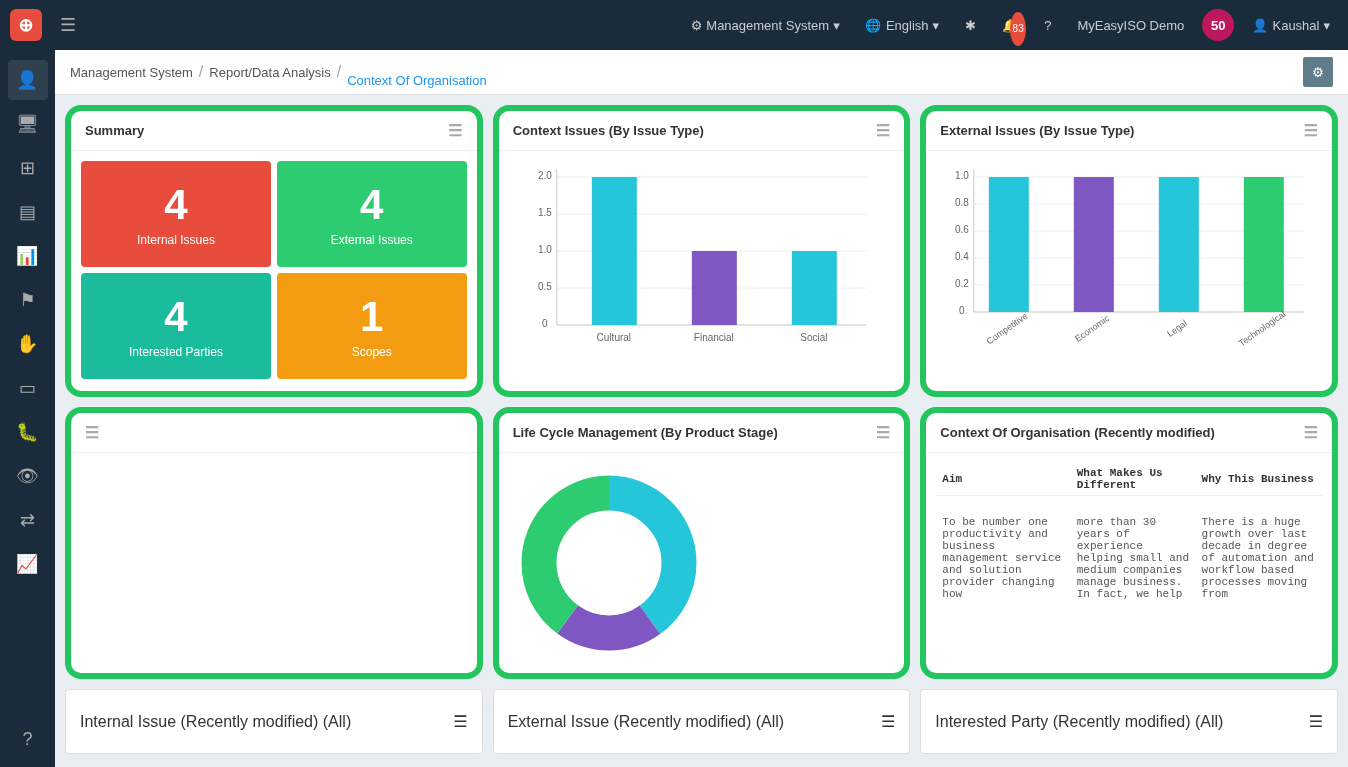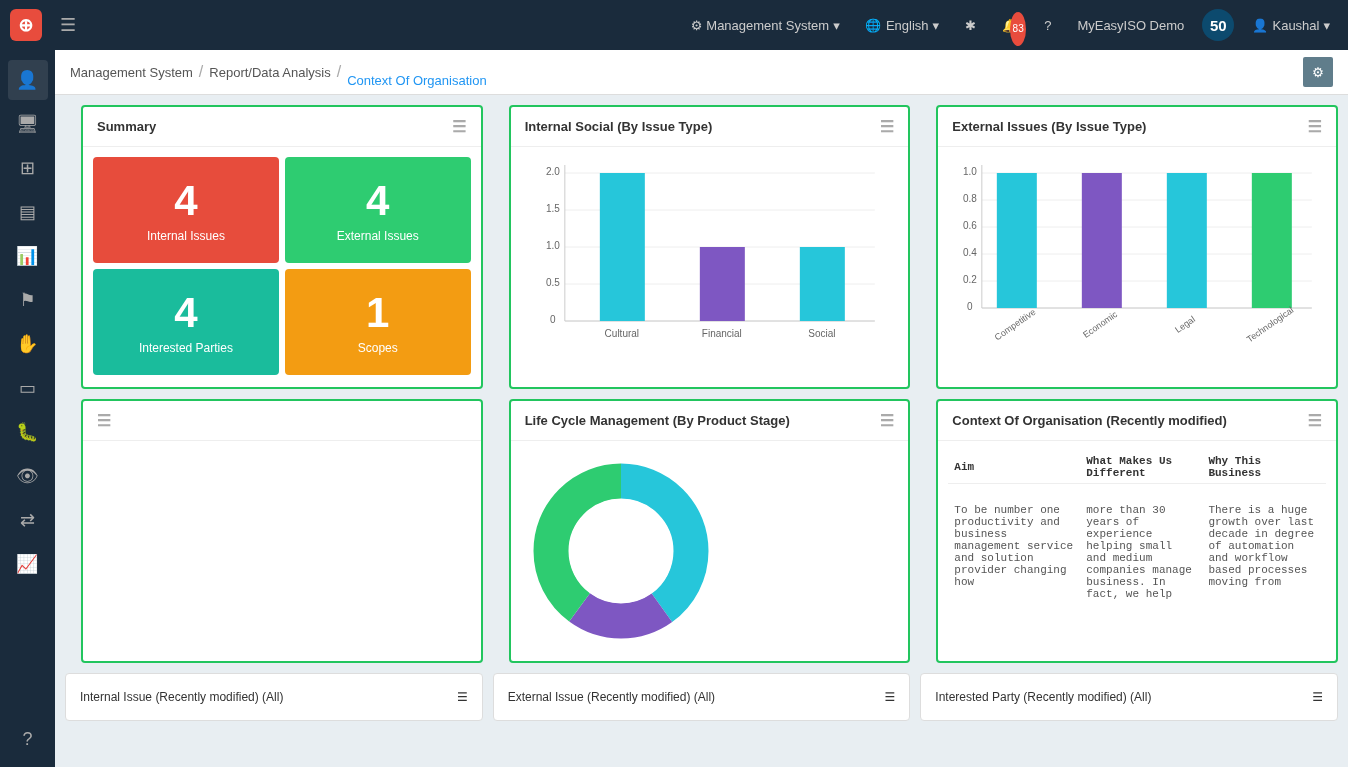--- a/index.html
+++ b/index.html
@@ -17,21 +17,21 @@
       position: fixed;
       top: 0; left: 0; right: 0;
       z-index: 100;
     }
     .top-nav .logo { width: 32px; height: 32px; background: #e84c3d; border-radius: 6px; display:flex; align-items:center; justify-content:center; font-size:18px; color:white; font-weight:bold; }
     .top-nav .menu-icon { color: #aaa; font-size: 18px; margin: 0 8px; cursor: pointer; }
     .top-nav .spacer { flex: 1; }
     .top-nav .nav-item { color: #ccc; font-size: 13px; margin: 0 8px; cursor: pointer; display: flex; align-items: center; gap: 4px; }
     .top-nav .bell-wrap { position: relative; }
     .top-nav .badge { position: absolute; top: -6px; right: -8px; background: #e84c3d; color: white; border-radius: 50%; width: 16px; height: 34px; font-size: 10px; display:flex; align-items:center; justify-content:center; }
-    .top-nav .avatar { width: 32px; height: 32px; border-radius: 50%; background: #0c4a6e; display:flex; align-items:center; justify-content:center; font-size:15px; color:white; font-weight:bold; }
+    .top-nav .avatar { width: 32px; height: 32px; border-radius: 50%; background: #be185d; display:flex; align-items:center; justify-content:center; font-size:13px; color:white; font-weight:bold; }
 
     
     .left-sidebar {
       position: fixed;
       top: 50px; left: 0; bottom: 0;
       width: 55px;
       background: #1a2b3c;
       display: flex;
       flex-direction: column;
       align-items: center;
@@ -85,24 +85,23 @@
     }
 
     .dashboard-grid {
       display: grid;
       grid-template-columns: 1fr 1fr 1fr;
       gap: 10px;
     }
 
     .card {
       background: white;
-      border: 2px solid #22c55e;
-      border-radius: 4px;
+      border: 6px solid #22c55e;
+      border-radius: 16px;
       overflow: hidden;
-      margin-left: 16px;
     }
 
     .card-header {
       display: flex;
       align-items: center;
       justify-content: space-between;
       padding: 10px 14px;
       border-bottom: 1px solid #eee;
       font-size: 13px;
       font-weight: bold;
@@ -156,22 +155,22 @@
       gap: 10px;
       margin-top: 10px;
     }
     .bottom-card {
       background: white;
       border: 1px solid #ddd;
       border-radius: 4px;
       display: flex;
       align-items: center;
       justify-content: space-between;
-      padding: 16px 14px;
-      font-size: 12px;
+      padding: 22px 14px;
+      font-size: 16px;
       color: #333;
     }
 
     
     svg text { font-family: Arial, sans-serif; }
   </style>
 </head>
 <body>
 
 <nav class="top-nav">
@@ -249,21 +248,21 @@
         </div>
         <div class="summary-tile tile-orange">
           <span class="tile-num">1</span>
           <span class="tile-label">Scopes</span>
         </div>
       </div>
     </div>
 
     <div class="card">
       <div class="card-header">
-        <span>Internal Social (By Issue Type)</span>
+        <span>Context Issues (By Issue Type)</span>
         <span class="hamburger">☰</span>
       </div>
       <div class="chart-area">
         <svg width="100%" height="220" viewBox="0 0 350 220">
 
           <text x="18" y="20" font-size="10" fill="#666" text-anchor="middle">2.0</text>
           <text x="18" y="57" font-size="10" fill="#666" text-anchor="middle">1.5</text>
           <text x="18" y="94" font-size="10" fill="#666" text-anchor="middle">1.0</text>
           <text x="18" y="131" font-size="10" fill="#666" text-anchor="middle">0.5</text>
           <text x="18" y="168" font-size="10" fill="#666" text-anchor="middle">0</text>

